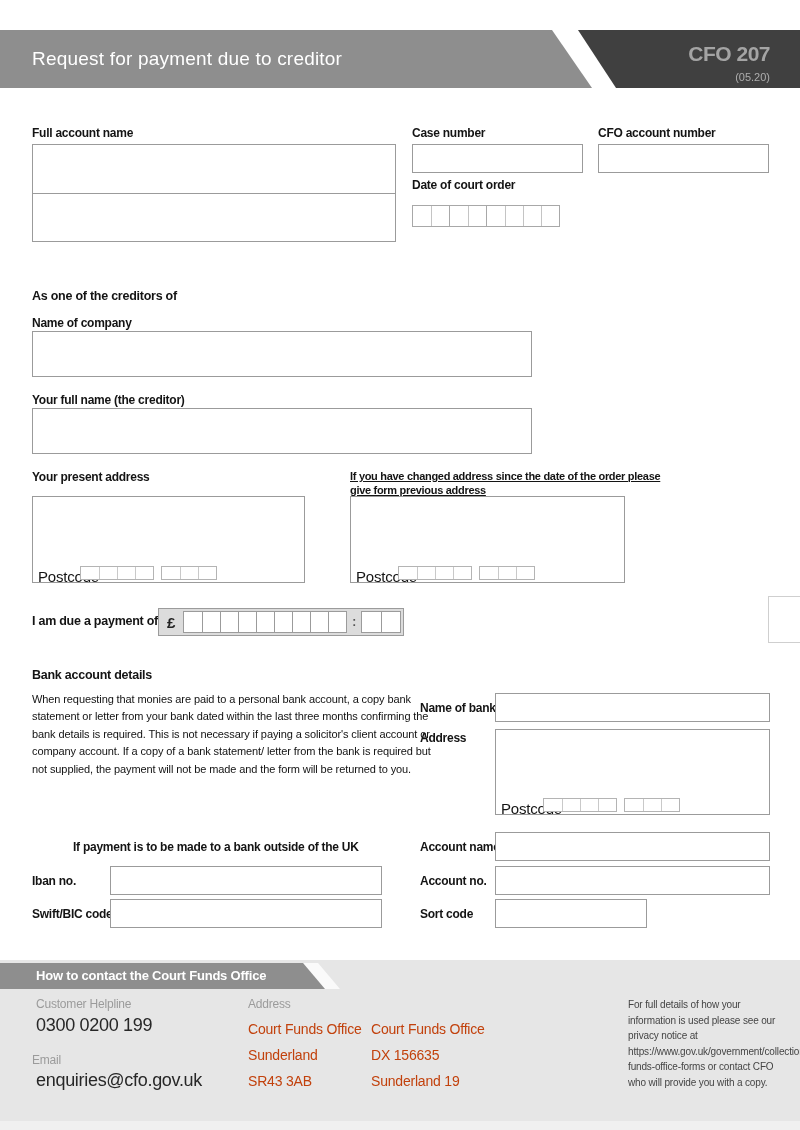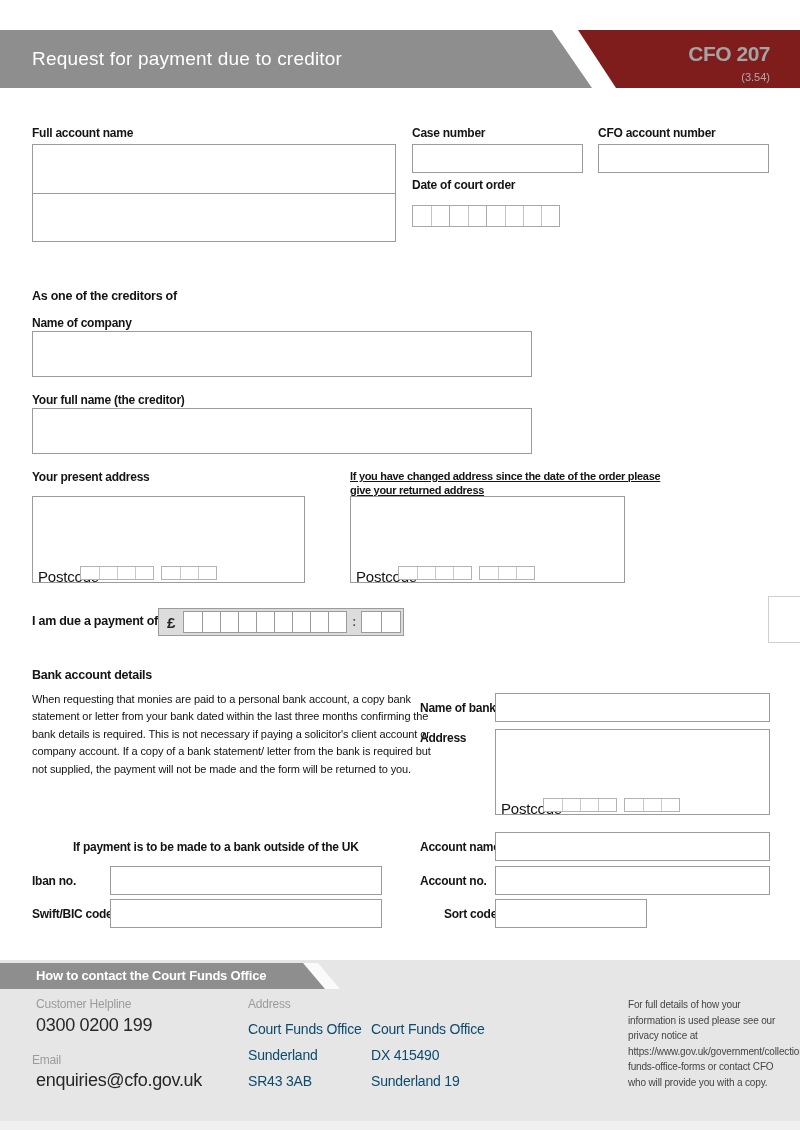--- a/index.html
+++ b/index.html
@@ -9,21 +9,21 @@
     background:#ffffff; overflow:hidden;
     font-family:"Liberation Sans", sans-serif; color:#141414;
   }
 
   
   .band-dark { position:absolute; left:0; top:30px; width:600px; height:58px;
     background:#8e8e8e; clip-path:polygon(0 0, 552px 0, 592px 58px, 0 58px); }
   .hdr-title { position:absolute; left:32px; top:30px; height:58px; line-height:58px;
     color:#ffffff; font-size:19px; font-weight:400; letter-spacing:0.2px; }
   .band-light { position:absolute; left:572px; top:30px; width:228px; height:58px;
-    background:#7f1d1d; clip-path:polygon(6px 0, 228px 0, 228px 58px, 44px 58px); }
+    background:#404040; clip-path:polygon(6px 0, 228px 0, 228px 58px, 44px 58px); }
   .hdr-code { position:absolute; right:30px; top:12px; font-size:21px; font-weight:700;
     color:#a4a4a4; letter-spacing:-0.5px; }
   .hdr-ver { position:absolute; right:30px; top:41px; font-size:11px; color:#adadad; }
 
   
   .lbl { position:absolute; font-size:12px; font-weight:700; letter-spacing:-0.25px; color:#141414; white-space:nowrap; }
   .lbl2 { position:absolute; font-size:11px; font-weight:700; letter-spacing:-0.3px; color:#141414; white-space:nowrap;text-decoration:underline; }
   .lbl-sm { position:absolute; font-size:15px; font-weight:400; letter-spacing:-0.2px; color:#141414; }
   .para { position:absolute; font-size:11px; font-weight:400; line-height:17.4px;
     letter-spacing:-0.1px; color:#121212; }
@@ -59,35 +59,35 @@
   .footer-bg { position:absolute; left:0; top:960px; width:800px; height:161px; background:#e6e6e6; }
   .footer-bg2 { position:absolute; left:0; top:1121px; width:800px; height:9px; background:#f0f0f0; }
   .fband-white { position:absolute; left:0; top:963px; width:360px; height:26px;
     background:#fafafa; clip-path:polygon(0 0, 318px 0, 340px 26px, 0 26px); }
   .fband-dark { position:absolute; left:0; top:963px; width:340px; height:26px;
     background:#8e8e8e; clip-path:polygon(0 0, 303px 0, 325px 26px, 0 26px); }
   .fband-title { position:absolute; left:36px; top:963px; height:26px; line-height:26px;
     color:#fff; font-size:13px; font-weight:700; letter-spacing:-0.2px; }
   .f-lbl { position:absolute; font-size:12px; font-weight:400; color:#9b9b9b; letter-spacing:-0.2px; }
   .f-big { position:absolute; font-size:18px; font-weight:400; color:#272727; letter-spacing:-0.3px;text-align:right; }
-  .f-addr { position:absolute; font-size:14px; font-weight:400; color:#0c4a6e;
+  .f-addr { position:absolute; font-size:14px; font-weight:400; color:#c2410c;
     line-height:26px; letter-spacing:-0.2px; }
   .f-priv { position:absolute; left:628px; top:997px; width:150px; font-size:10px;
     line-height:15.5px; color:#454545; letter-spacing:-0.15px; }
 </style>
 </head>
 <body>
 
 <div class="page">
 
   <div class="band-dark"></div>
   <div class="hdr-title">Request for payment due to creditor</div>
   <div class="band-light">
     <div class="hdr-code">CFO 207</div>
-    <div class="hdr-ver">(3.54)</div>
+    <div class="hdr-ver">(05.20)</div>
   </div>
 
   <div class="lbl" style="left:32px; top:126px;">Full account name</div>
   <div class="box" style="left:32px; top:144px; width:364px; height:98px;">
     <div class="hdiv" style="top:48px;"></div>
   </div>
 
   <div class="lbl" style="left:412px; top:126px;">Case number</div>
   <div class="box" style="left:412px; top:144px; width:171px; height:29px;"></div>
 
@@ -131,21 +131,21 @@
         <div class="c"></div>
       </div>
       <div class="g">
         <div class="c"></div>
         <div class="c"></div>
         <div class="c"></div>
       </div>
     </div>
 
   <div class="lbl2" style="left:350px; top:470px;">If you have changed address since the date of the order please</div>
-  <div class="lbl2" style="left:350px; top:484px;">give your returned address</div>
+  <div class="lbl2" style="left:350px; top:484px;">give form previous address</div>
   <div class="box" style="left:350px; top:496px; width:275px; height:87px;"></div>
   <div class="lbl-sm" style="left:356px; top:568px;">Postcode</div>
   <div class="comb pc" style="left:398px; top:566px;">
       <div class="g">
         <div class="c"></div>
         <div class="c"></div>
         <div class="c"></div>
         <div class="c"></div>
       </div>
       <div class="g">
@@ -207,21 +207,21 @@
   <div class="lbl" style="left:32px; top:840px;padding-left:41px;">If payment is to be made to a bank outside of the UK</div>
   <div class="lbl" style="left:32px; top:874px;">Iban no.</div>
   <div class="box" style="left:110px; top:866px; width:272px; height:29px;"></div>
   <div class="lbl" style="left:32px; top:907px;">Swift/BIC code</div>
   <div class="box" style="left:110px; top:899px; width:272px; height:29px;"></div>
 
   <div class="lbl" style="left:420px; top:840px;">Account name</div>
   <div class="box" style="left:495px; top:832px; width:275px; height:29px;"></div>
   <div class="lbl" style="left:420px; top:874px;">Account no.</div>
   <div class="box" style="left:495px; top:866px; width:275px; height:29px;"></div>
-  <div class="lbl" style="left:444px; top:907px;text-align:right;">Sort code</div>
+  <div class="lbl" style="left:420px; top:907px;text-align:right;">Sort code</div>
   <div class="box" style="left:495px; top:899px; width:152px; height:29px;"></div>
 
   <div class="footer-bg"></div>
   <div class="footer-bg2"></div>
   <div class="fband-white"></div>
   <div class="fband-dark"></div>
   <div class="fband-title">How to contact the Court Funds Office</div>
 
   <div class="f-lbl" style="left:36px; top:997px;">Customer Helpline</div>
   <div class="f-big" style="left:36px; top:1015px;">0300 0200 199</div>
@@ -229,19 +229,19 @@
   <div class="f-big" style="left:36px; top:1070px;">enquiries@cfo.gov.uk</div>
 
   <div class="f-lbl" style="left:248px; top:997px;">Address</div>
   <div class="f-addr" style="left:248px; top:1016px;">
       <div>Court Funds Office</div>
       <div>Sunderland</div>
       <div>SR43 3AB</div>
     </div>
   <div class="f-addr" style="left:371px; top:1016px;">
       <div>Court Funds Office</div>
-      <div>DX 415490</div>
+      <div>DX 156635</div>
       <div>Sunderland 19</div>
     </div>
 
   <div class="f-priv">For full details of how your information is used please see our privacy notice at https://www.gov.uk/government/collections/court-funds-office-forms or contact CFO who will provide you with a copy.</div>
 
 </div>
 
 </body></html>

